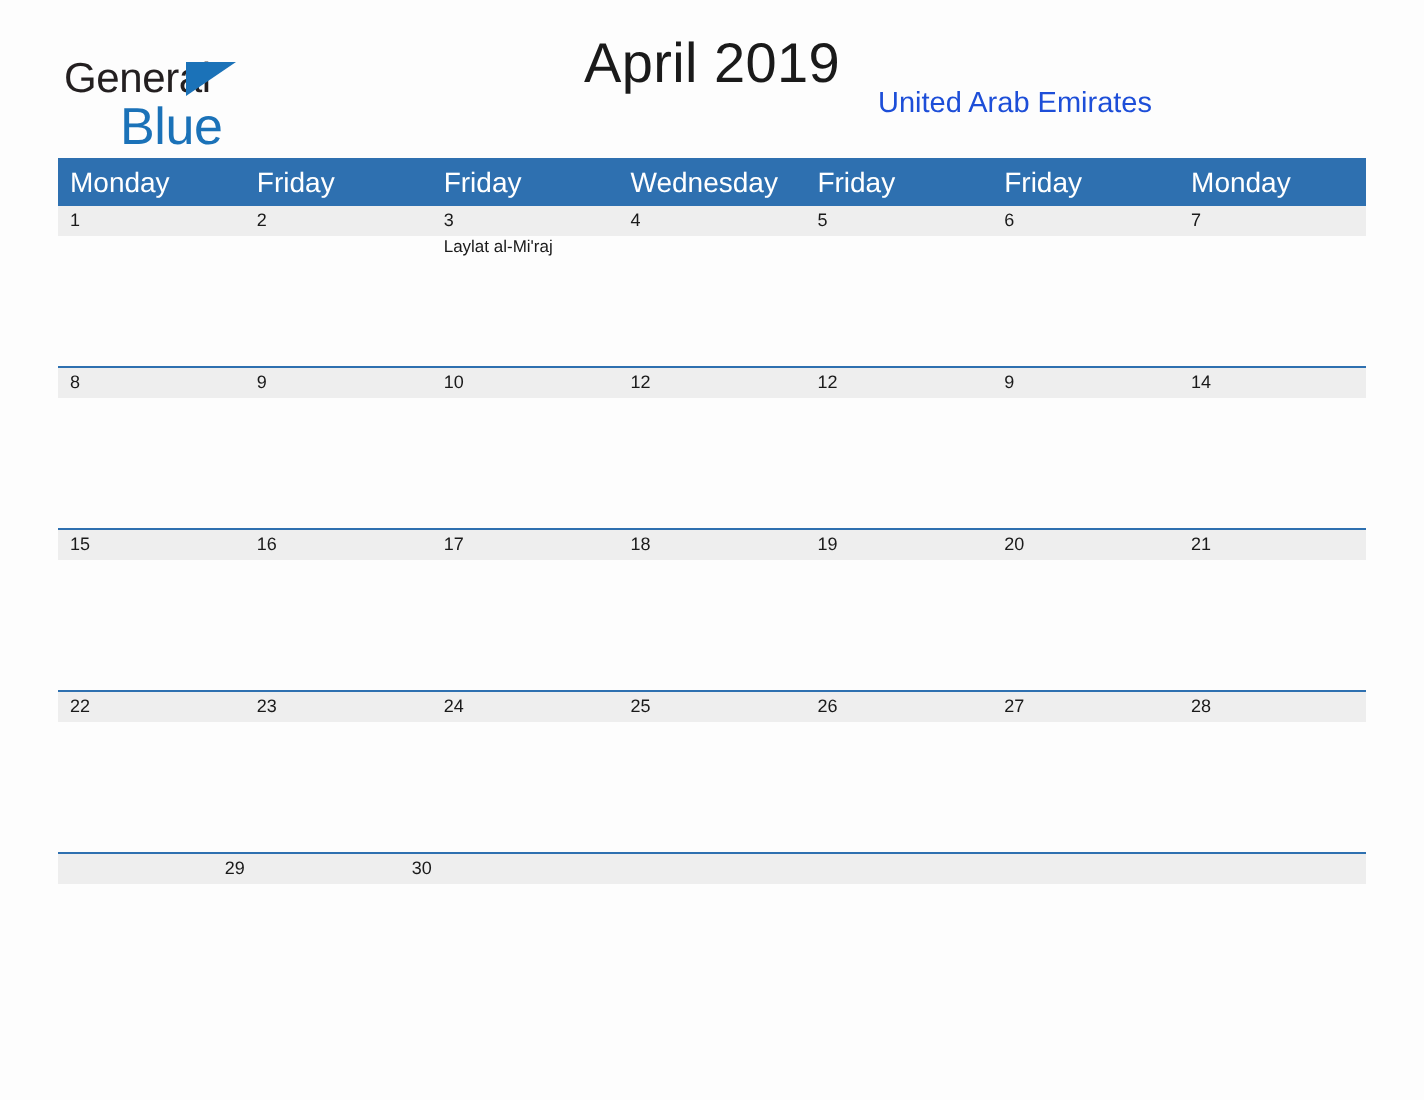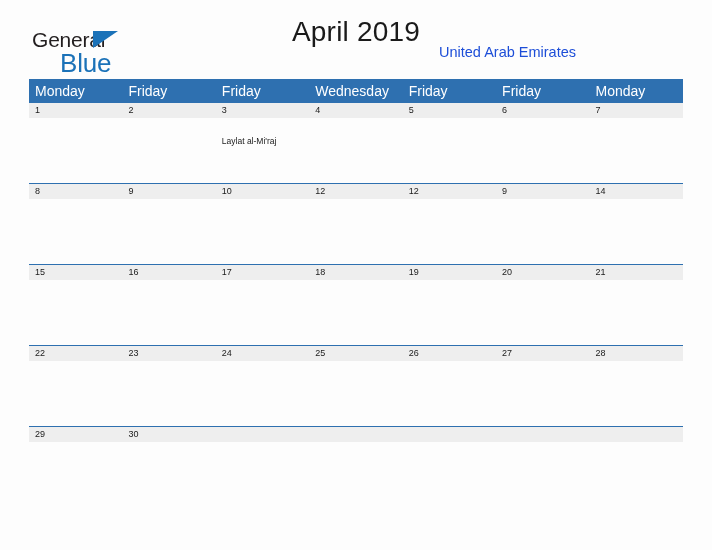--- a/index.html
+++ b/index.html
@@ -128,29 +128,30 @@
     background: #eeeeee;
     height: 15px;
     line-height: 15px;
     font-size: 9px;
     color: #1a1a1a;
     padding-left: 6px;
     font-family: "Liberation Sans", sans-serif;
   }
 
   .day-events {
-    padding: 18px 4px 0 6px;
+    padding: 0 4px 0 6px;
     font-size: 8.5px;
     line-height: 11px;
     color: #1a1a1a;
     font-family: "Liberation Sans", sans-serif;
   }
 
   tr.last-week .day-cell-inner {
     height: 22px;
+    text-align: right;
   }
 </style>
 </head>
 <body>
 
 <div class="page">
 
   <div class="header">
 
     <div class="logo">

